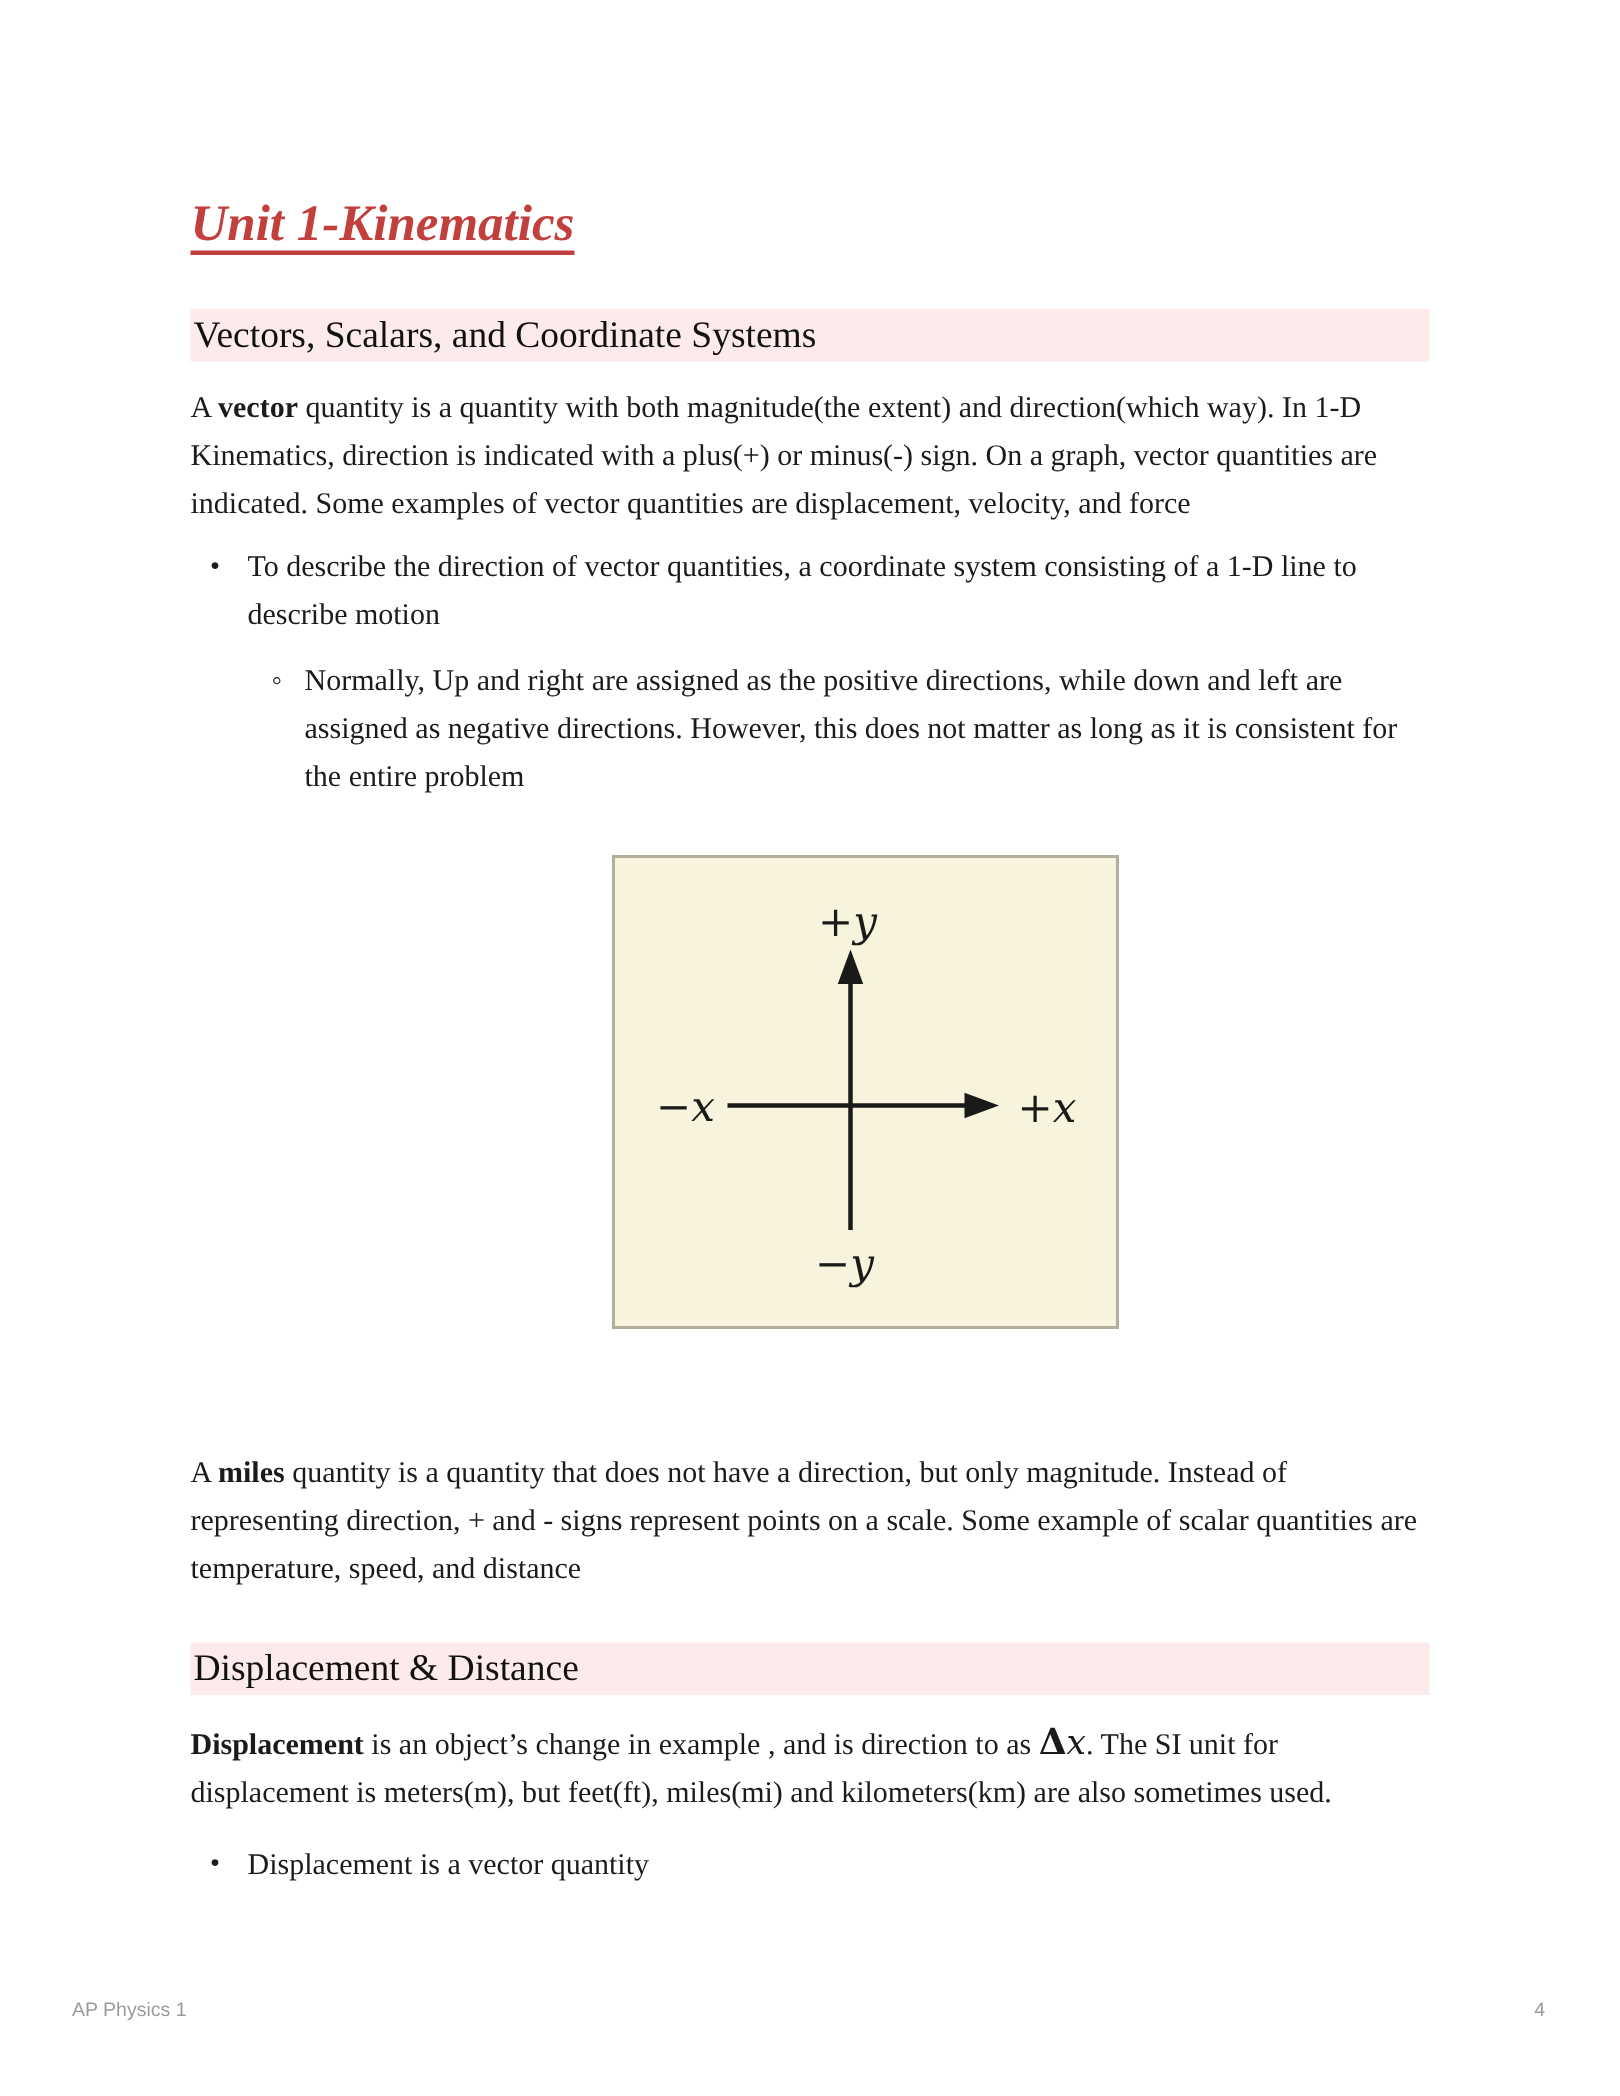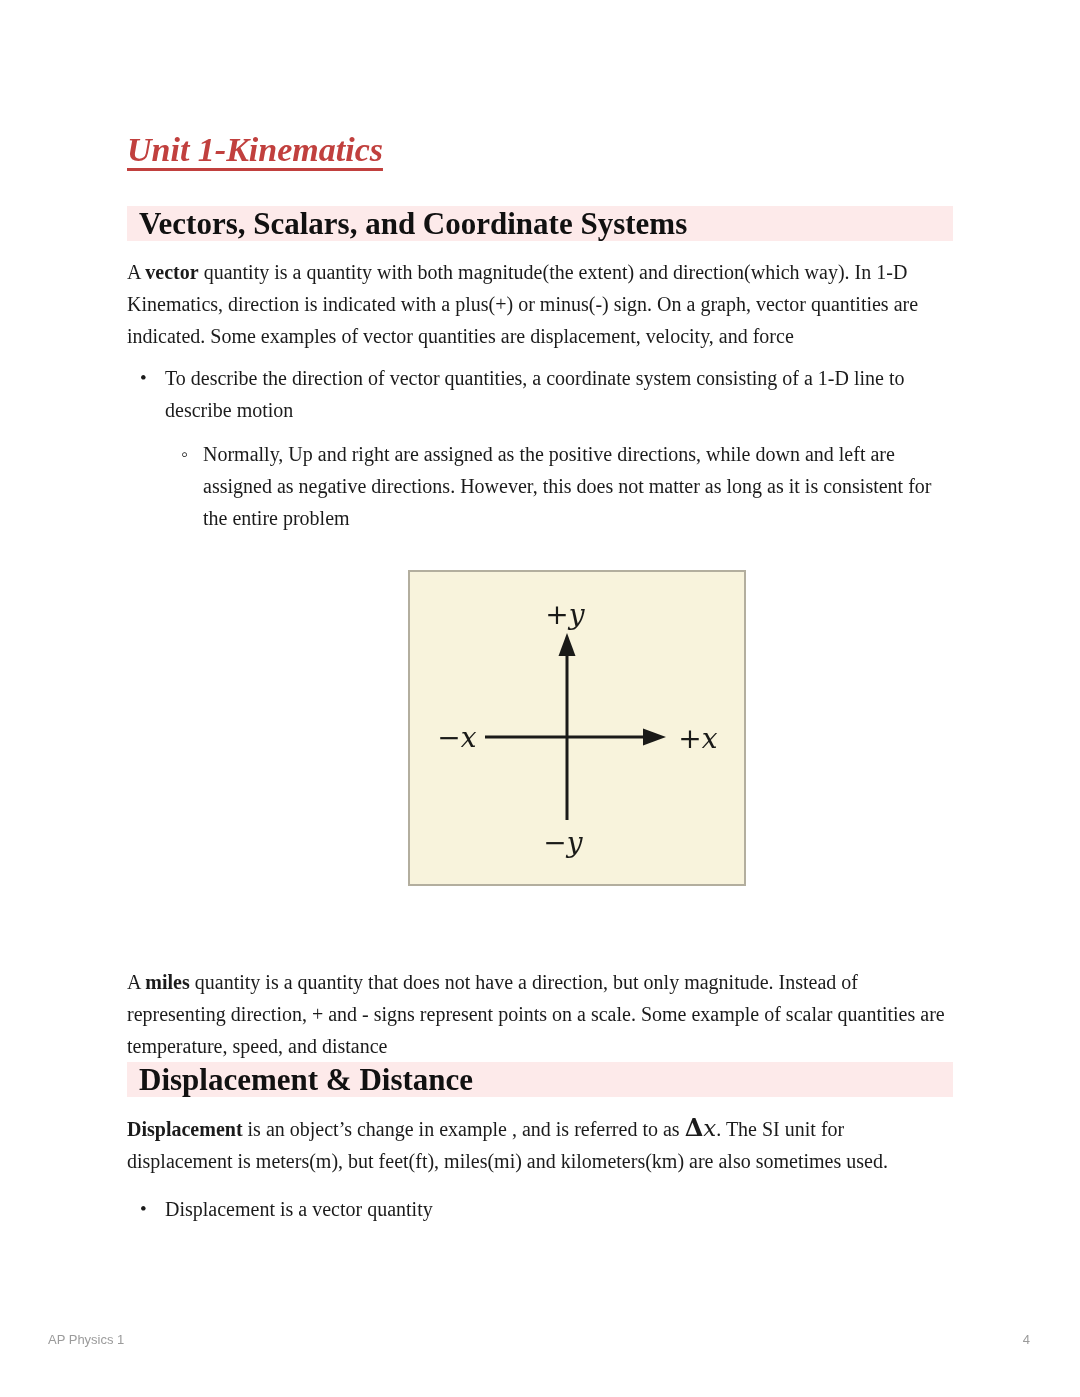--- a/index.html
+++ b/index.html
@@ -29,24 +29,24 @@
     text-decoration: underline;
     text-decoration-color: #c1403e;
     text-decoration-thickness: 2.5px;
     text-underline-offset: 7px;
     margin-bottom: 36px;
     display: inline-block;
   }
   .title-row { }
   .section-heading {
     background: #fdeaea;
-    font-size: 31px;
-    font-weight: bold;
+    font-size: 25px;
+    font-weight: normal;
     line-height: 35px;
-    padding-left: 12px;
+    padding-left: 2px;
     color: #111111;
   }
   .para {
     font-size: 20px;
     line-height: 32px;
     margin-top: 15px;
   }
   .seg-underline {
     text-decoration-thickness: 1.5px;
     text-underline-offset: 5px;
@@ -74,21 +74,21 @@
     background: #f8f3dc;
     border: 2px solid #b3ae9e;
   }
   .diagram svg { display: block; }
   .axis-label {
     font-family: "DejaVu Serif", serif;
     font-style: italic;
     font-size: 28px;
     fill: #1a1a18;
   }
-  .heading-displacement { }
+  .heading-displacement { margin-top: 33px; }
   .para-displacement { font-weight: normal; }
   .math-delta {
     font-family: "DejaVu Serif", serif;
     font-size: 24px;
     font-weight: 600;
     font-style: normal;
   }
   .math-x {
     font-family: "DejaVu Serif", serif;
     font-size: 23px;
@@ -139,21 +139,21 @@
         <text class="axis-label" x="47" y="175" text-anchor="middle">−x</text>
         <text class="axis-label" x="288" y="176" text-anchor="middle">+x</text>
         <text class="axis-label" x="153" y="280" text-anchor="middle">−y</text>
       </svg>
     </figure>
 
     <p class="para"><span>A </span><strong>miles</strong><span> quantity is a quantity that </span><span class="seg-underline">does not have a direction, but only magnitude</span><span>. Instead of representing direction, + and - signs represent points on a scale. Some example of scalar quantities are temperature, speed, and distance</span></p>
 
     <h2 class="section-heading heading-displacement">Displacement &amp; Distance</h2>
 
-    <p class="para para-displacement"><strong>Displacement</strong><span> is an object’s </span><span class="seg-underline">change in example</span><span> , and is referred to as </span><span class="math-delta">Δ</span><span class="math-x">x</span><span>. The SI unit for displacement is meters(m), but feet(ft), miles(mi) and kilometers(km) are also sometimes used.</span></p>
+    <p class="para para-displacement"><strong>Displacement</strong><span> is an object’s </span><span class="seg-underline">change in example</span><span> , and is direction to as </span><span class="math-delta">Δ</span><span class="math-x">x</span><span>. The SI unit for displacement is meters(m), but feet(ft), miles(mi) and kilometers(km) are also sometimes used.</span></p>
 
     <div class="li level1" style="margin-top:16px;">
       <span class="marker">•</span>
       <span class="li-text">Displacement is a vector quantity</span>
     </div>
 
   </div>
 
   <div class="footer-left">AP Physics 1</div>
   <div class="footer-right">4</div>

